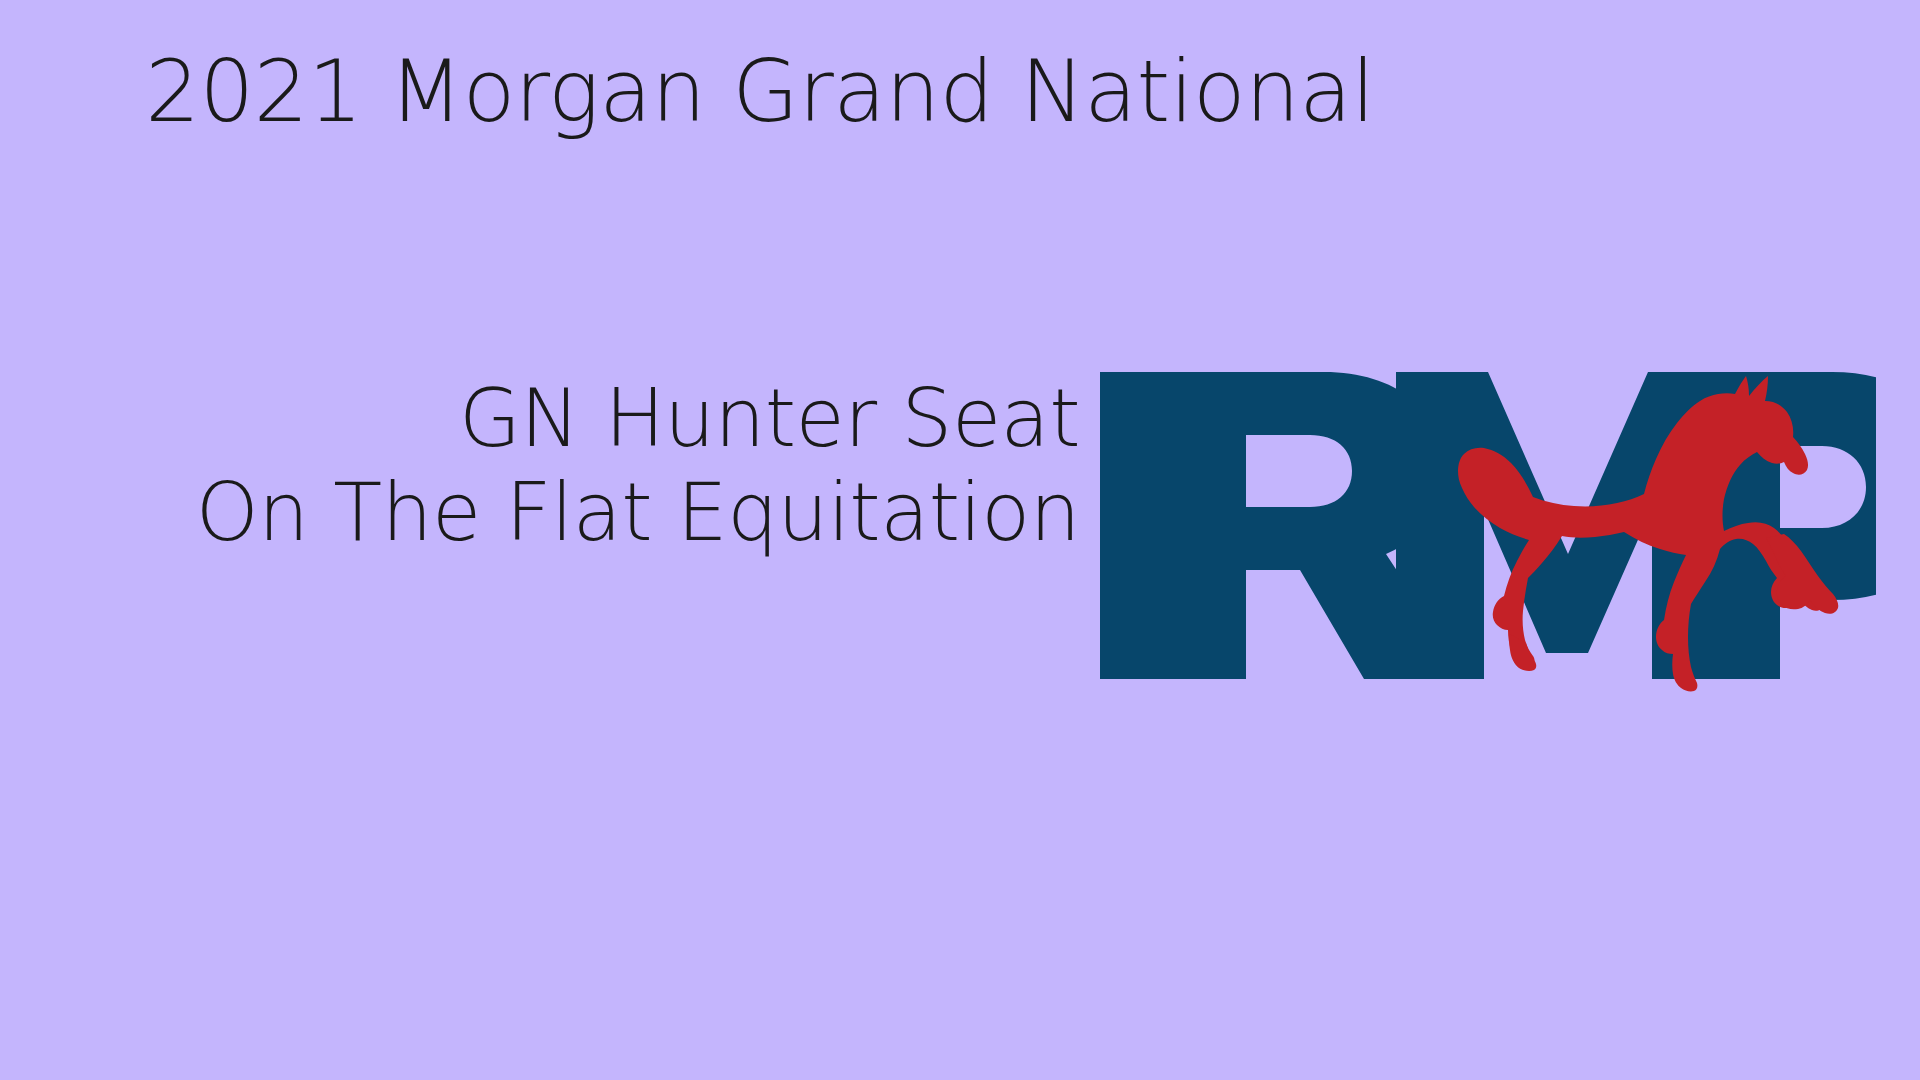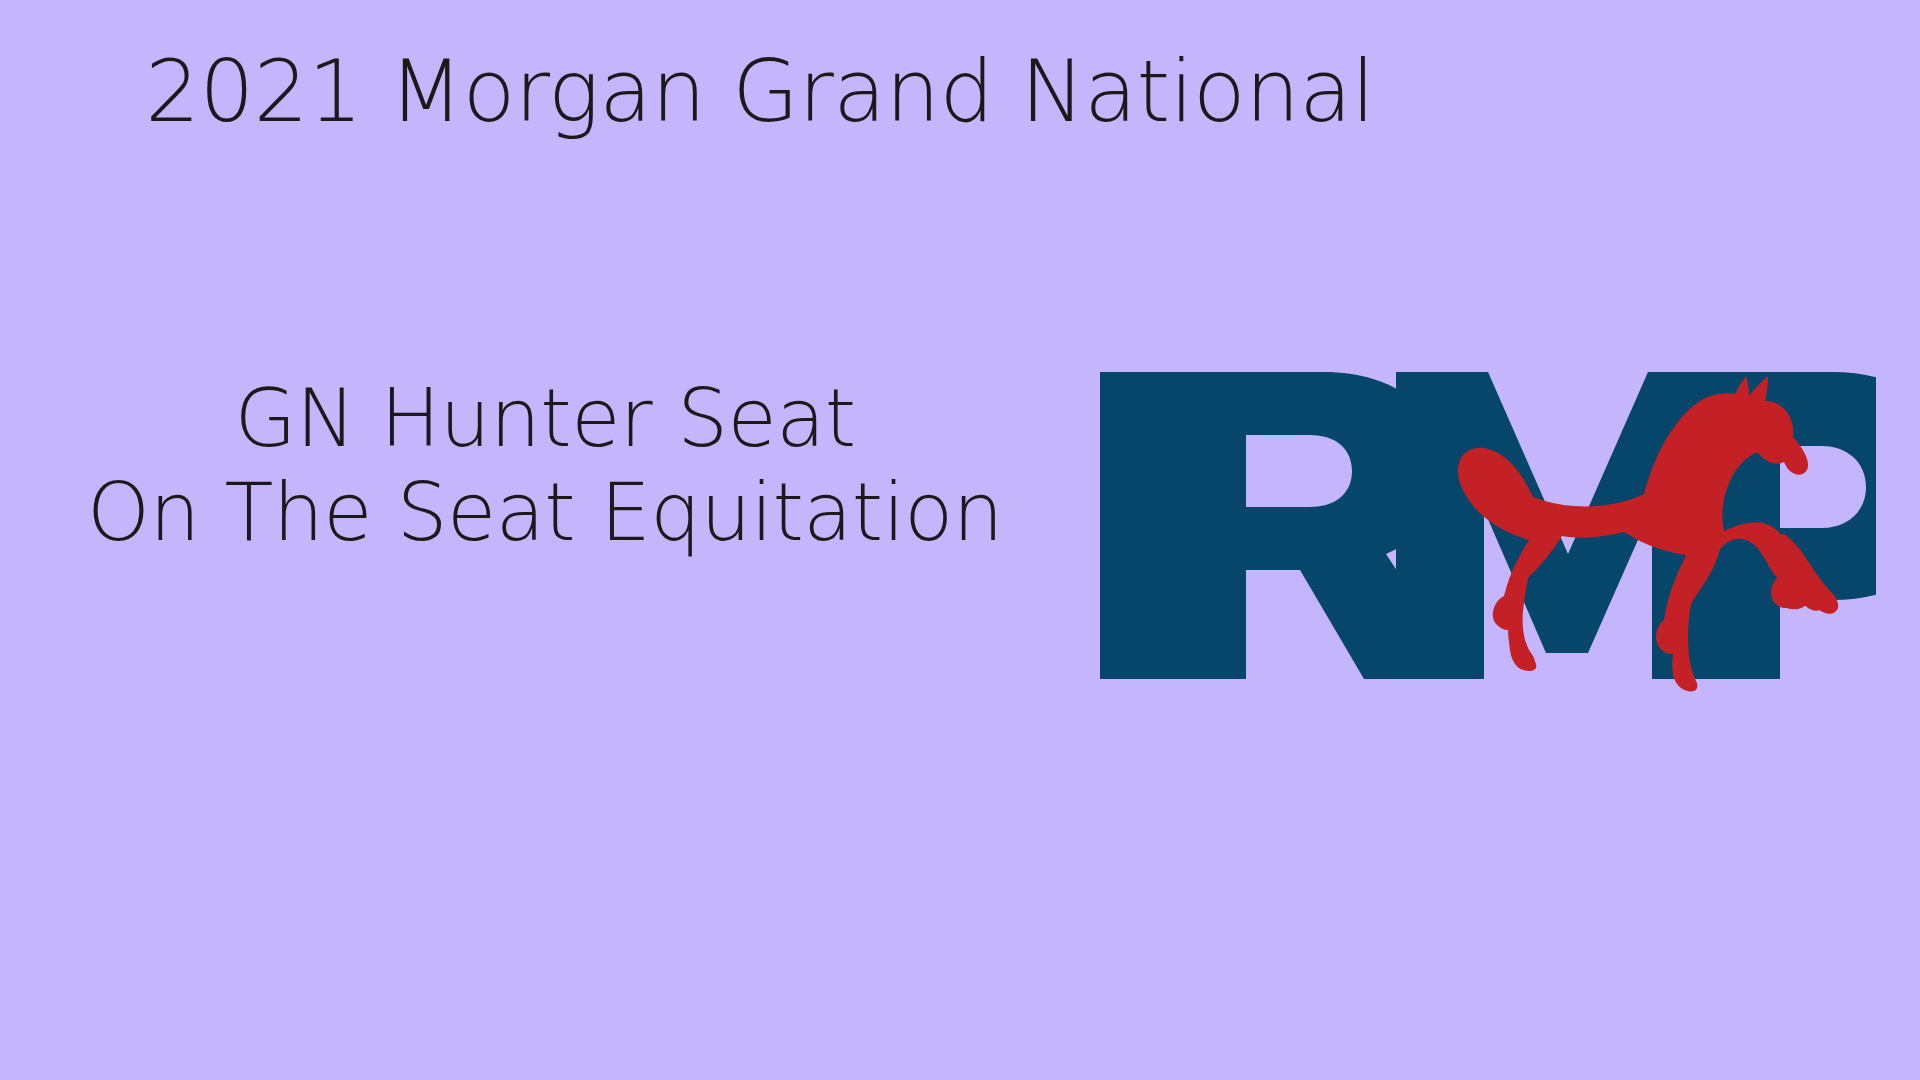--- a/index.html
+++ b/index.html
@@ -45,20 +45,21 @@
     font-family: "DejaVu Sans", "Liberation Sans", sans-serif;
     font-weight: 300;
     font-size: 80px;
     line-height: 1.18;
     letter-spacing: -0.5px;
     color: #1a1a1a;
   }
   #class-block .class-line {
     display: block;
     white-space: nowrap;
+    text-align: right;
   }
 
   
   #rmp-logo {
     position: absolute;
     left: 1096px;
     top: 358px;
     width: 780px;
     height: 335px;
   }
@@ -70,21 +71,21 @@
 </style>
 </head>
 <body>
 
 <div id="slide">
 
   <div id="event-title">2021 Morgan Grand National</div>
 
   <div id="class-block">
     <span class="class-line">GN Hunter Seat</span>
-    <span class="class-line">On The Seat Equitation</span>
+    <span class="class-line">On The Flat Equitation</span>
   </div>
 
   <div id="rmp-logo">
     <svg viewBox="0 0 780 335" xmlns="http://www.w3.org/2000/svg">
 
       <g id="wordmark">
 
         <path d="M4 14 H150 V321 H4 Z" fill="#07466B"></path>
         <path d="M150 14 H228 C300 14 348 52 348 112 C348 152 326 181 290 196
                  L372 321 H268 L204 212 H150 V149 H214 C240 149 256 135 256 113

